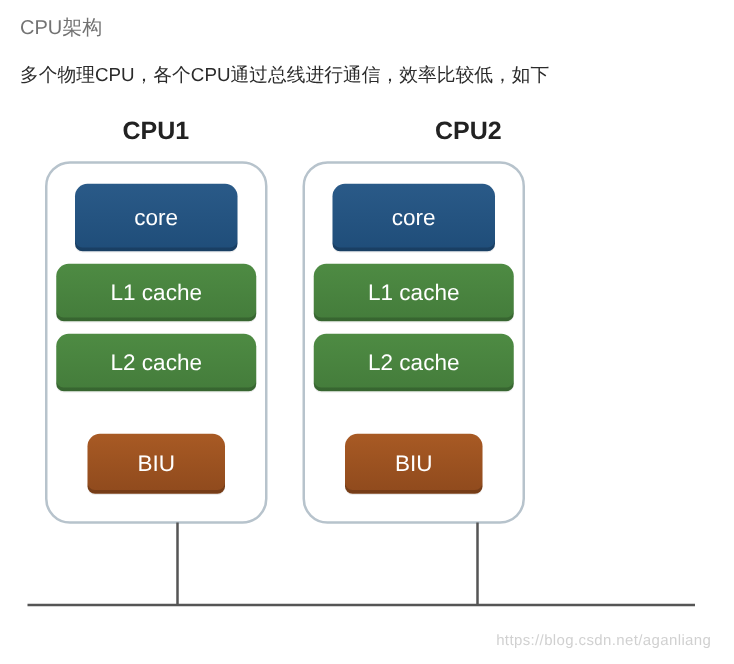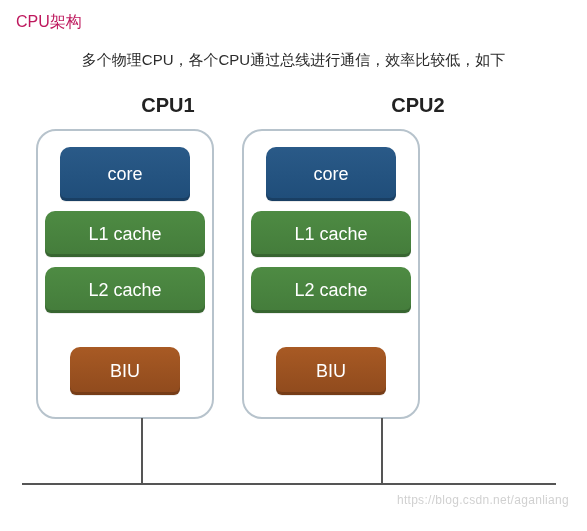--- a/index.html
+++ b/index.html
@@ -7,43 +7,41 @@
       font-family: "Microsoft YaHei", Arial, sans-serif;
       background: #fff;
       width: 587px;
       height: 531px;
       position: relative;
       padding: 12px 16px;
       color: #333;
     }
     .heading {
       font-size: 16px;
-      color: #be185d;
+      color: #737373;
       margin-bottom: 18px;
     }
     .desc {
       font-size: 15px;
       color: #2b2b2b;
       margin-bottom: 24px;
-      text-align: center;
     }
     .diagram-area {
       position: relative;
       width: 540px;
       height: 420px;
       margin-top: 6px;
     }
     .cpu-labels {
       display: flex;
       gap: 48px;
       padding-left: 82px;
     }
     .cpu-label {
       width: 140px;
-      text-align: center;
       font-size: 20px;
       font-weight: bold;
       color: #222;
       margin-bottom: 12px;
     }
     .cpu-label.second { margin-left: 62px; }
     .cpus-row {
       display: flex;
       gap: 28px;
       padding-left: 20px;
@@ -89,21 +87,21 @@
     }
     .svg-bus {
       position: absolute;
       left: 0;
       top: 0;
       pointer-events: none;
     }
     .watermark {
       position: absolute;
       right: 18px;
-      bottom: 24px;
+      bottom: 12px;
       font-size: 12px;
       color: rgba(120,120,120,0.35);
       letter-spacing: 0.3px;
     }
   </style>
 </head>
 <body>
 
 <div class="heading">CPU架构</div>
 <div class="desc">多个物理CPU，各个CPU通过总线进行通信，效率比较低，如下</div>

